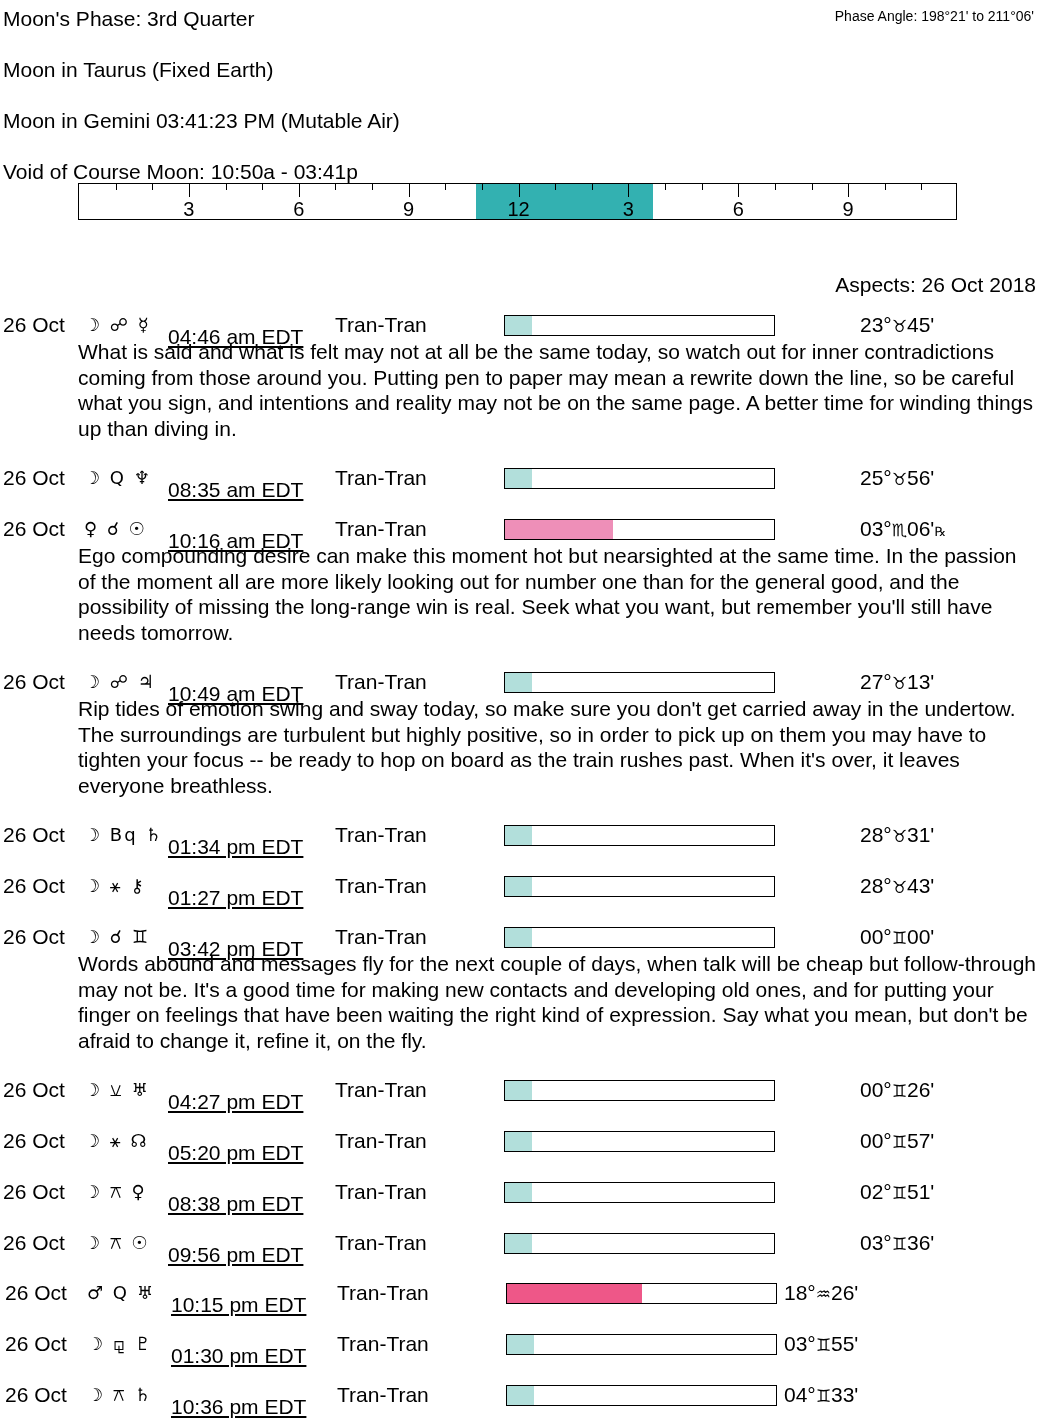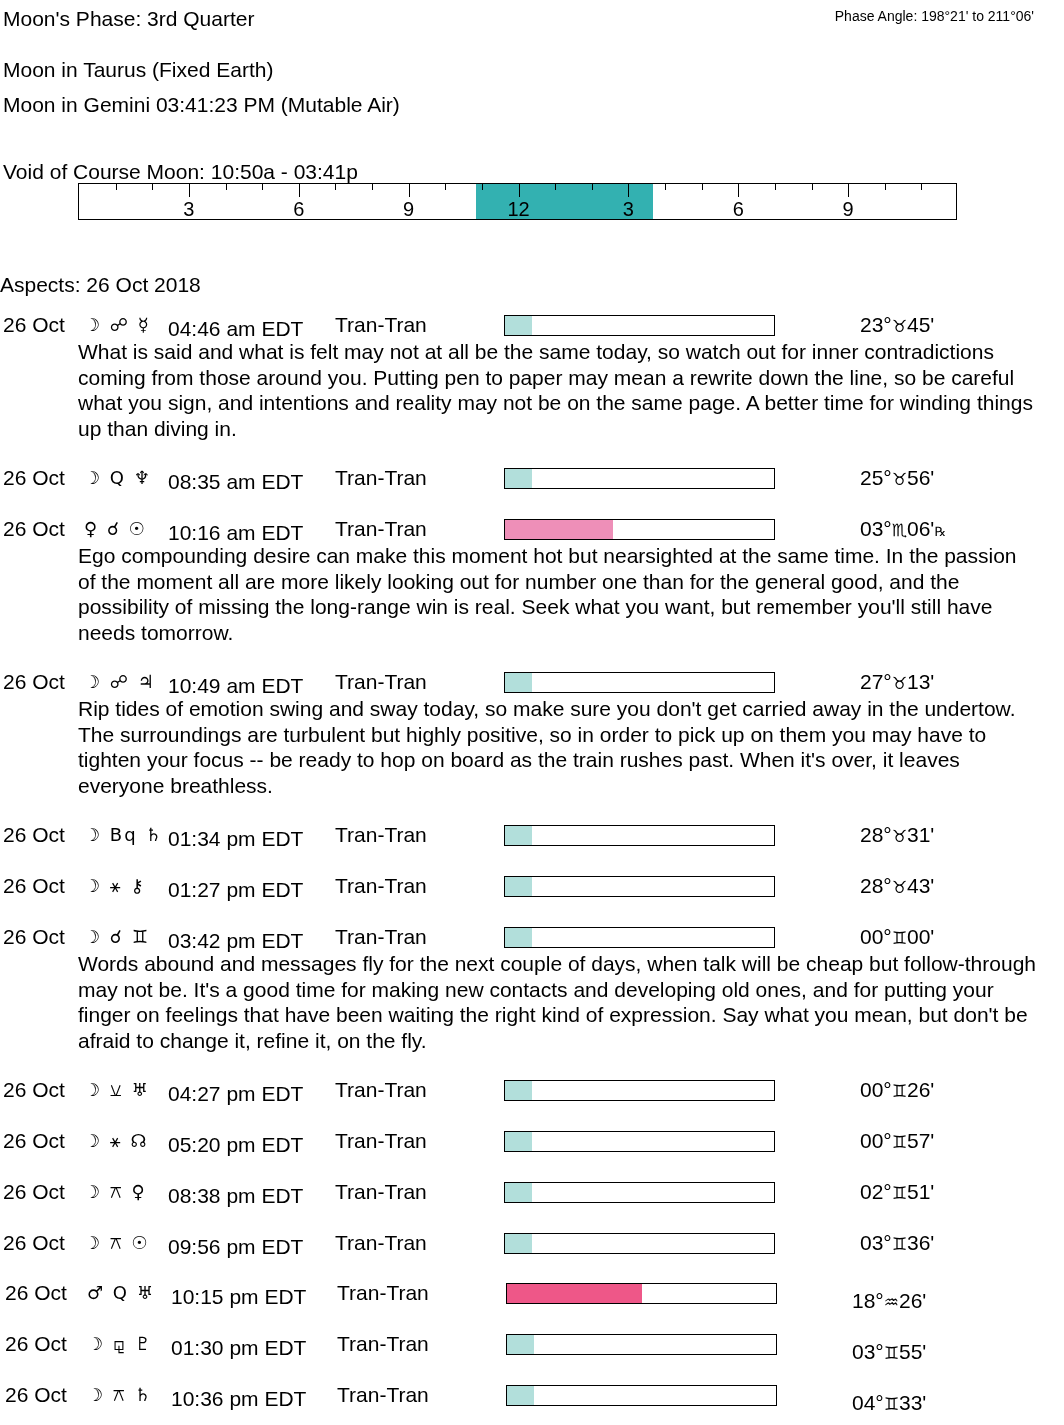--- a/index.html
+++ b/index.html
@@ -11,52 +11,52 @@
   #header-lines .hl { position:absolute; left:3px; font-size:21px; }
   #phase-angle { position:absolute; right:30px; top:9px; font-size:14px; }
   #timeline {
     position:absolute; left:78px; top:183px; width:879px; height:37px;
     border:1px solid #000; box-sizing:border-box; background:#fff;
   }
   #voc-fill { position:absolute; top:0; bottom:0; background:#33b1b1; }
   .tick { position:absolute; top:0; width:1px; background:#000; height:6px; }
   .tick.major { height:13px; }
   .tlabel { position:absolute; top:15px; font-size:20px; transform:translateX(-50%); }
-  #aspects-title { position:absolute; left:0; width:1036px; top:274px; text-align:left; font-size:21px; }
+  #aspects-title { position:absolute; left:0; width:1036px; top:274px; text-align:right; font-size:21px; }
   .row { position:absolute; left:0; width:1064px; }
   .row .date { position:absolute; left:3px; top:0; }
   .row .glyphs { position:absolute; left:84px; top:0; font-family:"DejaVu Sans", sans-serif; font-size:18px; letter-spacing:2px; top:2px; }
-  .row .time { position:absolute; left:168px; top:4px; }
+  .row .time { position:absolute; left:168px; top:12px;text-decoration:underline; }
   .row .kind { position:absolute; left:335px; top:0; }
   .row .bar {
     position:absolute; left:504px; top:1px; width:271px; height:21px;
     border:1px solid #000; box-sizing:border-box; background:#fff; overflow:hidden;
   }
   .row .bar .fill { position:absolute; left:0; top:0; bottom:0; }
   .row .pos { position:absolute; left:860px; top:0; }
   .row .pos .sign { font-family:"DejaVu Sans", sans-serif; font-size:17px; }
   .row .pos .rx { font-family:"DejaVu Sans", sans-serif; font-size:13px; }
   .row .desc {
     position:absolute; left:78px; top:25px; width:960px; white-space:normal;
     line-height:25.5px; font-size:21px;
   }
   .row.shift .date { left:5px; }
   .row.shift .glyphs { left:87px; }
   .row.shift .time { left:171px; }
   .row.shift .kind { left:337px; }
   .row.shift .bar { left:506px; }
-  .row.shift .pos { left:852px;margin-top:8px; }
+  .row.shift .pos { left:784px; }
 </style>
 </head>
 <body>
 
 <div id="header-lines">
   <div class="hl abs" style="top:8px">Moon's Phase:  3rd Quarter</div>
   <div class="hl abs" style="top:59px">Moon in Taurus   (Fixed Earth)</div>
-  <div class="hl abs" style="top:94px">Moon in Gemini 03:41:23 PM  (Mutable Air)</div>
+  <div class="hl abs" style="top:110px">Moon in Gemini 03:41:23 PM  (Mutable Air)</div>
   <div class="hl abs" style="top:161px">Void of Course Moon:  10:50a -  03:41p</div>
 </div>
 <div id="phase-angle" class="abs">Phase Angle:  198°21' to 211°06'</div>
 
 <div id="timeline">
   <div id="voc-fill" style="background: rgb(51, 177, 177); left: 396.759px; width: 177.631px;"></div>
 <div class="tick" style="left: 36.625px;"></div>
     <div class="tick" style="left: 73.25px;"></div>
     <div class="tick major" style="left: 109.875px;"></div>
     <div class="tick" style="left: 146.5px;"></div>

